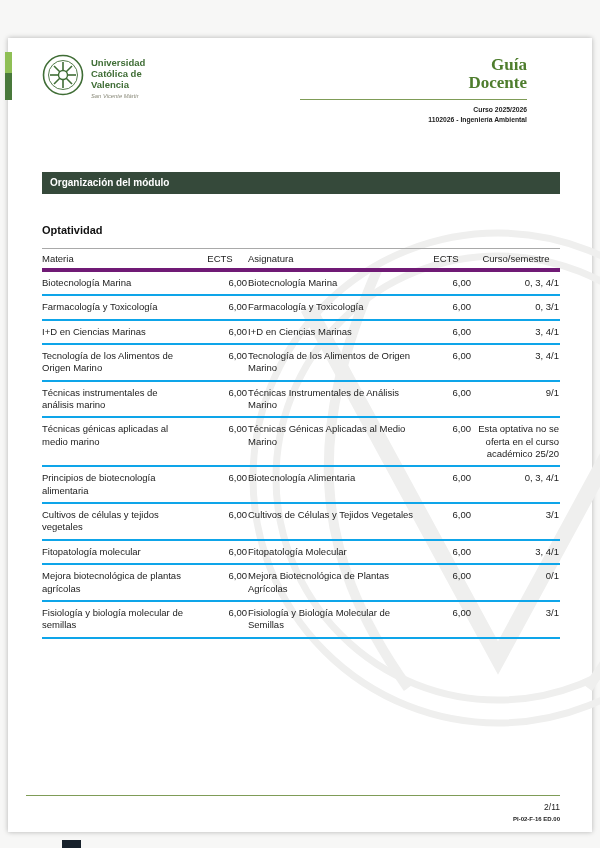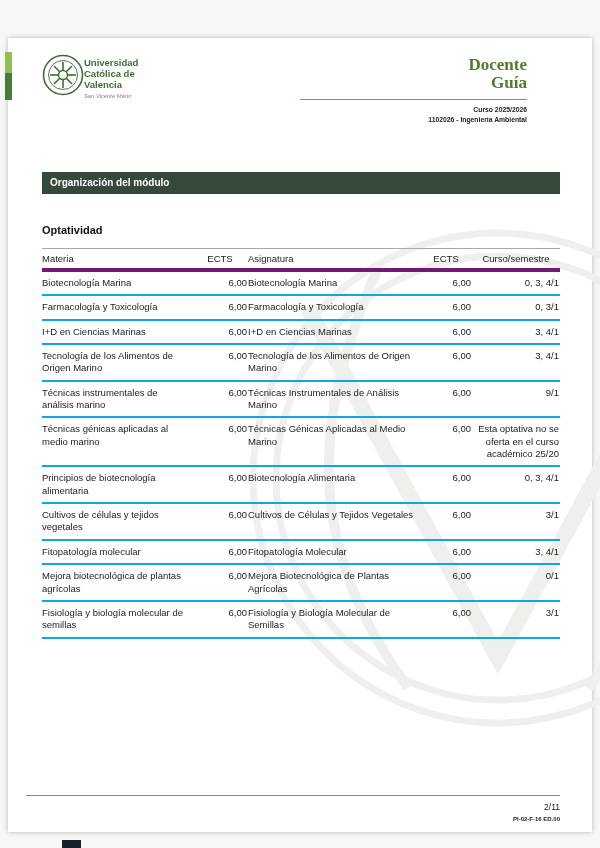--- a/index.html
+++ b/index.html
@@ -16,21 +16,21 @@
     box-shadow:0 0 5px rgba(0,0,0,.28);
   }
   .edge-ribbon{position:absolute;left:-3px;top:14px;width:7px;z-index:3;}
   .ribbon-light{height:21px;background:#8fbf55;}
   .ribbon-dark{height:27px;background:#49793b;}
   .watermark{position:absolute;top:150px;left:240px;z-index:0;pointer-events:none;}
   .content{position:relative;z-index:1;padding:16px 32px 0 34px;}
 
   
   .doc-header{display:flex;justify-content:space-between;align-items:flex-start;height:82px;}
-  .logo-block{display:flex;align-items:flex-start;}
+  .logo-block{display:flex;gap:7px;align-items:flex-start;}
   .logo-text{padding-top:4px;}
   .logo-line{font-size:9.5px;font-weight:bold;color:#3f6d35;line-height:1.15;}
   .logo-tagline{font-size:5.8px;color:#8a8a7a;margin-top:2px;font-style:italic;}
   .title-block{text-align:right;padding-right:33px;padding-top:2px;}
   .doc-title{
     font-family:"Liberation Serif","DejaVu Serif",serif;
     font-weight:bold;color:#4e7d2d;font-size:17px;line-height:1.08;
   }
   .title-rule{width:227px;margin-left:auto;border-bottom:1px solid #7f9c57;margin-top:6px;margin-bottom:5px;}
   .hdr-small{font-size:6.8px;font-weight:bold;color:#222;line-height:1.55;}
@@ -104,22 +104,22 @@
         </svg>
         <div class="logo-text">
           <div class="logo-line">Universidad</div>
           <div class="logo-line">Católica de</div>
           <div class="logo-line">Valencia</div>
           <div class="logo-tagline">San Vicente Mártir</div>
         </div>
       </div>
 
       <div class="title-block">
+        <div class="doc-title">Guía</div>
         <div class="doc-title">Docente</div>
-        <div class="doc-title">Guía</div>
         <div class="title-rule"></div>
         <div class="hdr-small">Curso 2025/2026</div>
         <div class="hdr-small">1102026 - Ingeniería Ambiental</div>
       </div>
     </header>
 
     <div class="section-bar">Organización del módulo</div>
 
     <h3 class="subsection">Optatividad</h3>
 

